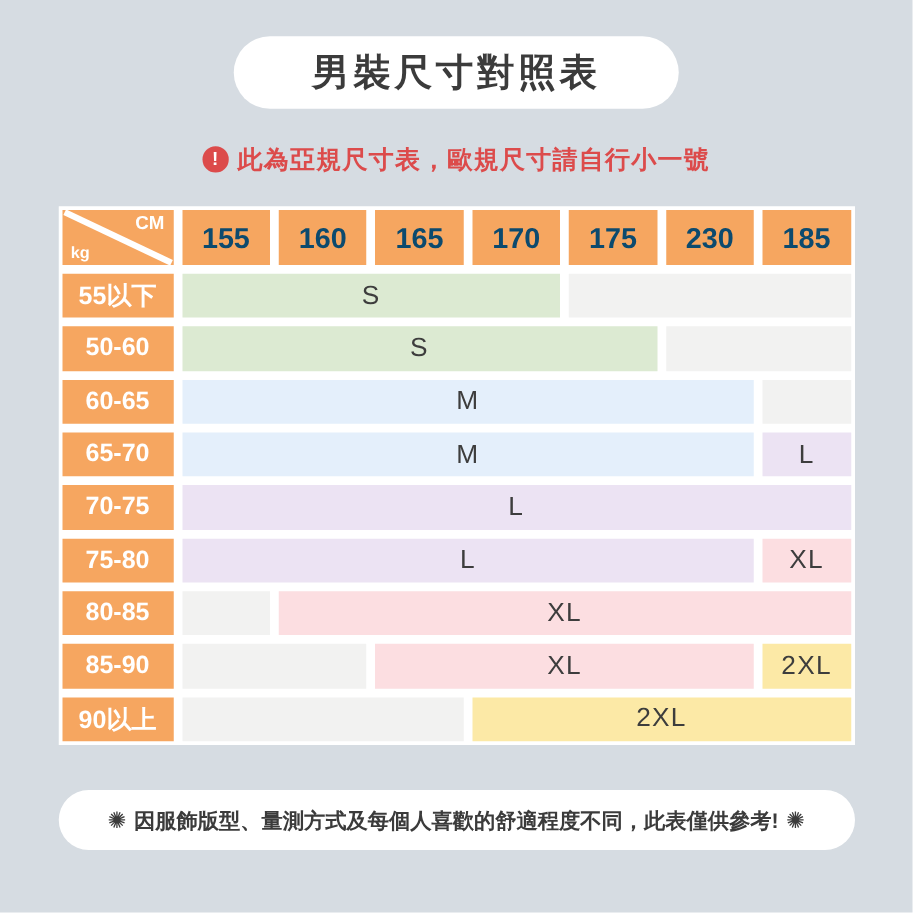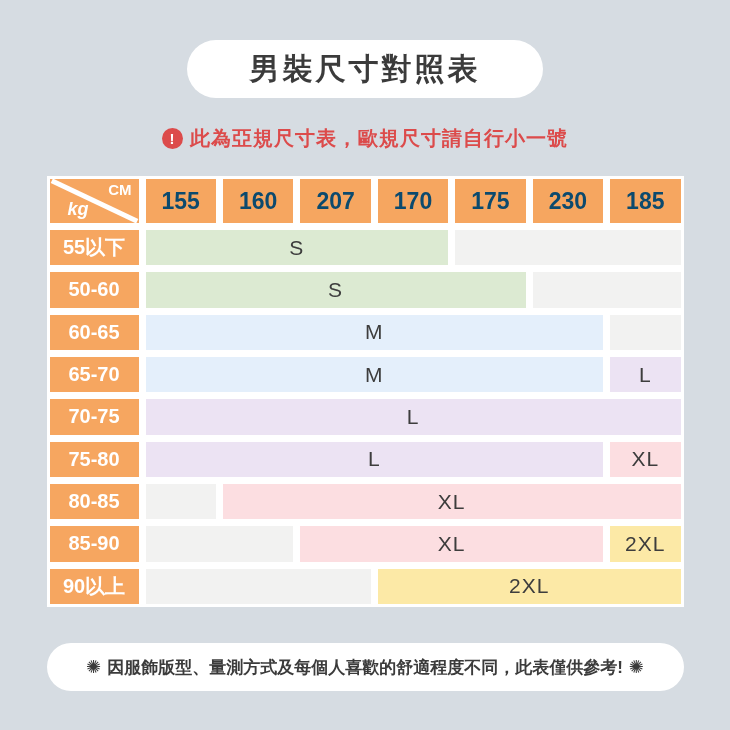--- a/index.html
+++ b/index.html
@@ -4,21 +4,21 @@
 <style>
   html,body{margin:0;padding:0;}
   body{
     width:730px;height:730px;
     background:#d6dce2;
     font-family:"Liberation Sans","DejaVu Sans",sans-serif;
     display:flex;flex-direction:column;align-items:center;
     overflow:hidden;
   }
   .title-pill{
-    margin-top:40px;
+    margin-top:29px;
     width:356px;height:58px;
     background:#ffffff;border-radius:29px;
     display:flex;align-items:center;justify-content:center;
   }
   .title-pill h1{
     margin:0;font-size:30px;font-weight:700;color:#3b3b3b;letter-spacing:3px;
   }
   .notice{
     margin-top:27px;height:26px;
     display:flex;align-items:center;gap:7px;
@@ -52,22 +52,22 @@
   }
   .corner{
     background:#f6a660;position:relative;
   }
   .corner svg{position:absolute;inset:0;width:100%;height:100%;}
   .corner .cm{
     position:absolute;top:2px;right:7px;
     color:#ffffff;font-weight:700;font-size:15px;
   }
   .corner .kg{
-    position:absolute;bottom:3px;left:18px;
-    color:#ffffff;font-weight:700;font-size:18px;font-style:italic;
+    position:absolute;bottom:3px;left:7px;
+    color:#ffffff;font-weight:700;font-size:13px;
   }
   .size-cell{
     color:#3d3d3d;font-size:21px;font-weight:500;letter-spacing:1px;
   }
   .footer-pill{
     margin-top:36px;
     width:637px;height:48px;
     background:#ffffff;border-radius:24px;
     display:flex;align-items:center;justify-content:center;gap:6px;
     color:#3b3b3b;font-size:17px;font-weight:700;
@@ -90,21 +90,21 @@
   <div class="cell corner">
     <svg viewBox="0 0 100 100" preserveAspectRatio="none">
       <line x1="2" y1="4" x2="98" y2="96" stroke="#ffffff" stroke-width="5" vector-effect="non-scaling-stroke"></line>
     </svg>
     <span class="cm">CM</span>
     <span class="kg">kg</span>
   </div>
 
 <div class="cell head">155</div>
     <div class="cell head">160</div>
-    <div class="cell head">207</div>
+    <div class="cell head">165</div>
     <div class="cell head">170</div>
     <div class="cell head">175</div>
     <div class="cell head">230</div>
     <div class="cell head">185</div>
     <div class="cell row-label">55以下</div>
     <div class="cell size-cell" style="grid-column: span 4; background: rgb(220, 234, 210);">S</div>
     <div class="cell size-cell" style="grid-column: span 3; background: rgb(242, 242, 241);"></div>
     <div class="cell row-label">50-60</div>
     <div class="cell size-cell" style="grid-column: span 5; background: rgb(220, 234, 210);">S</div>
     <div class="cell size-cell" style="grid-column: span 2; background: rgb(242, 242, 241);"></div>

